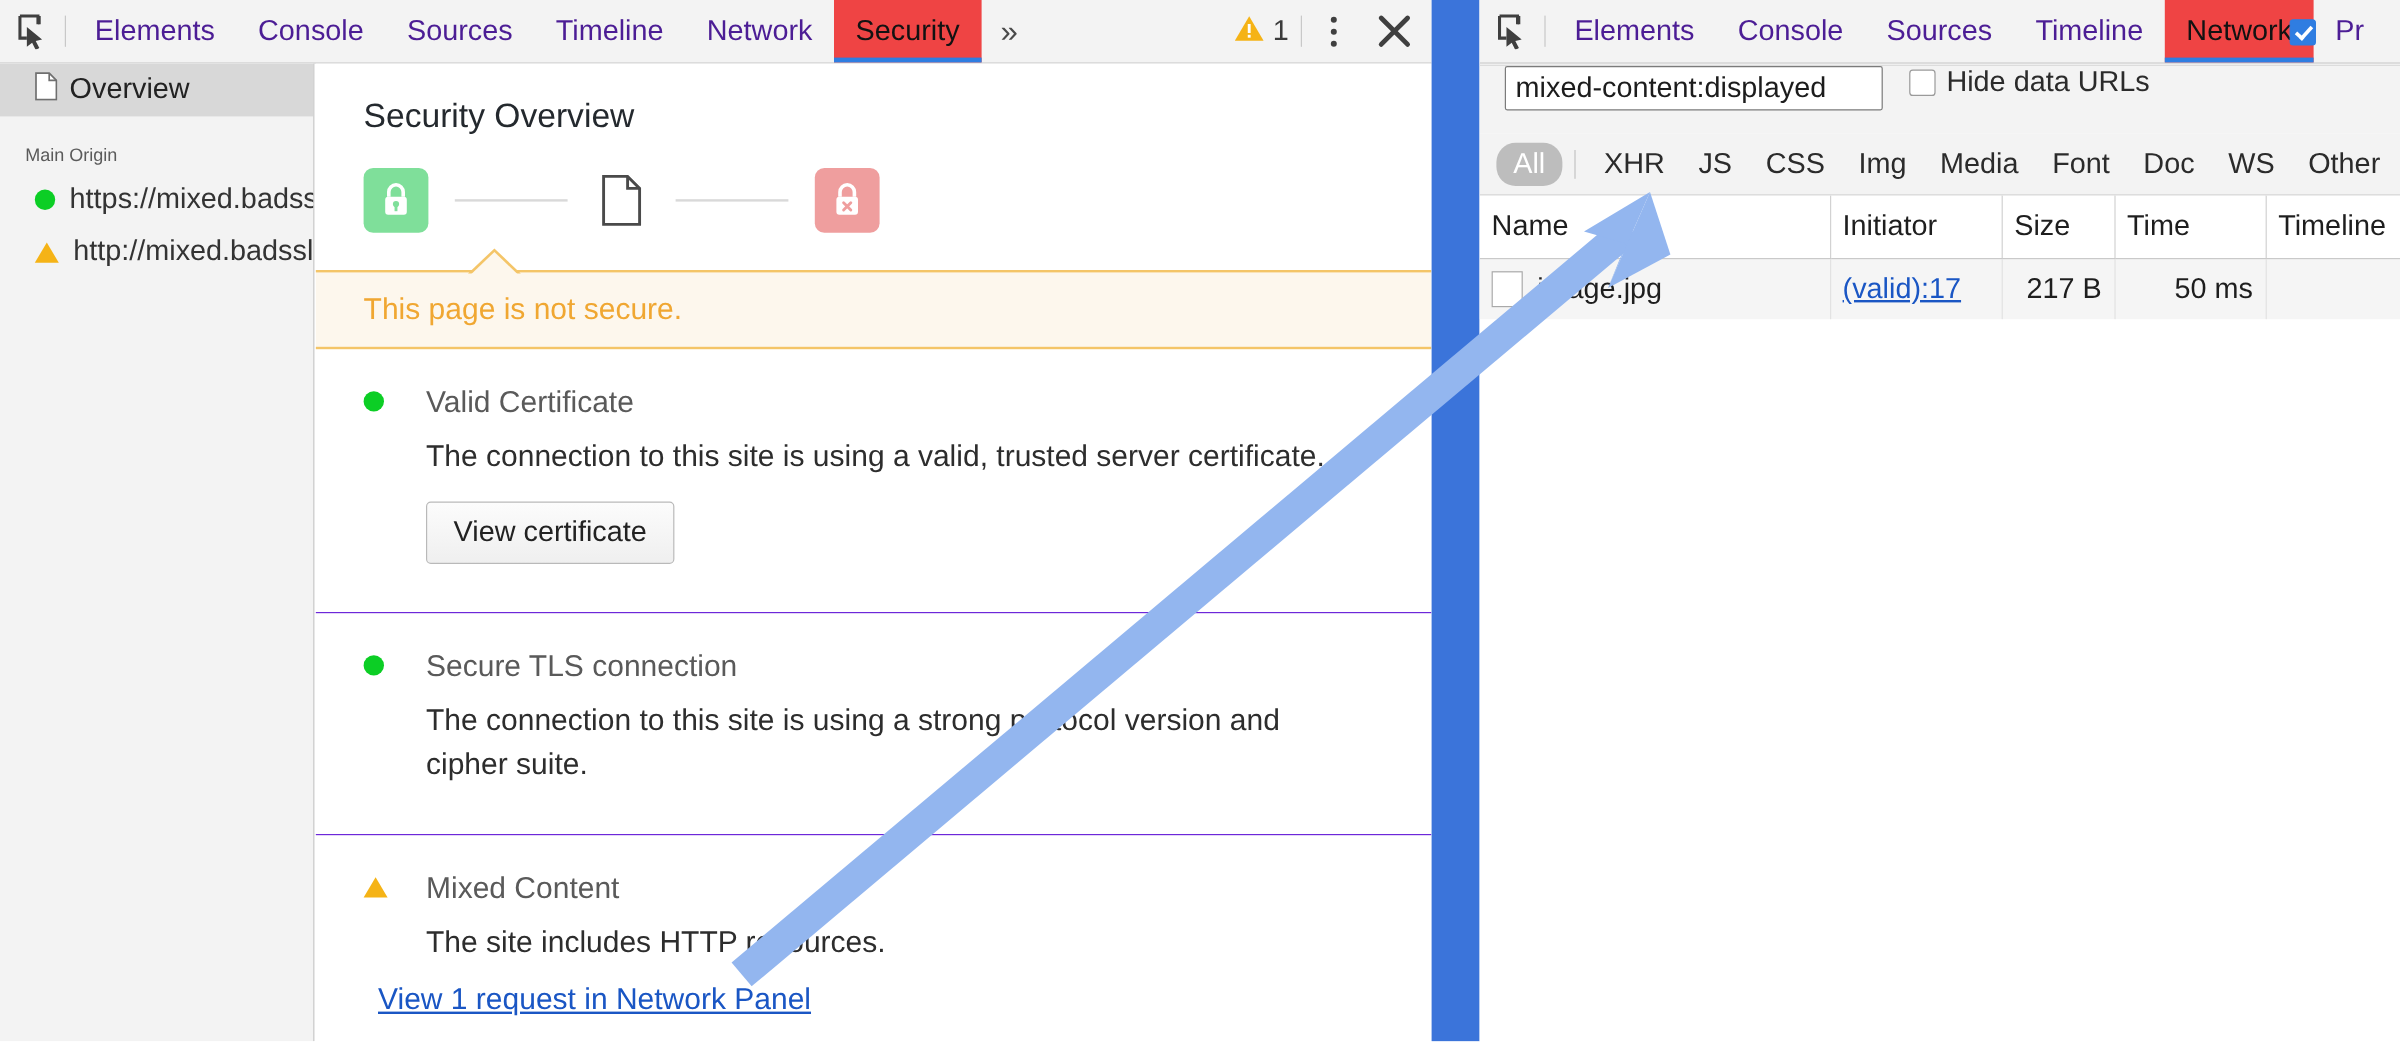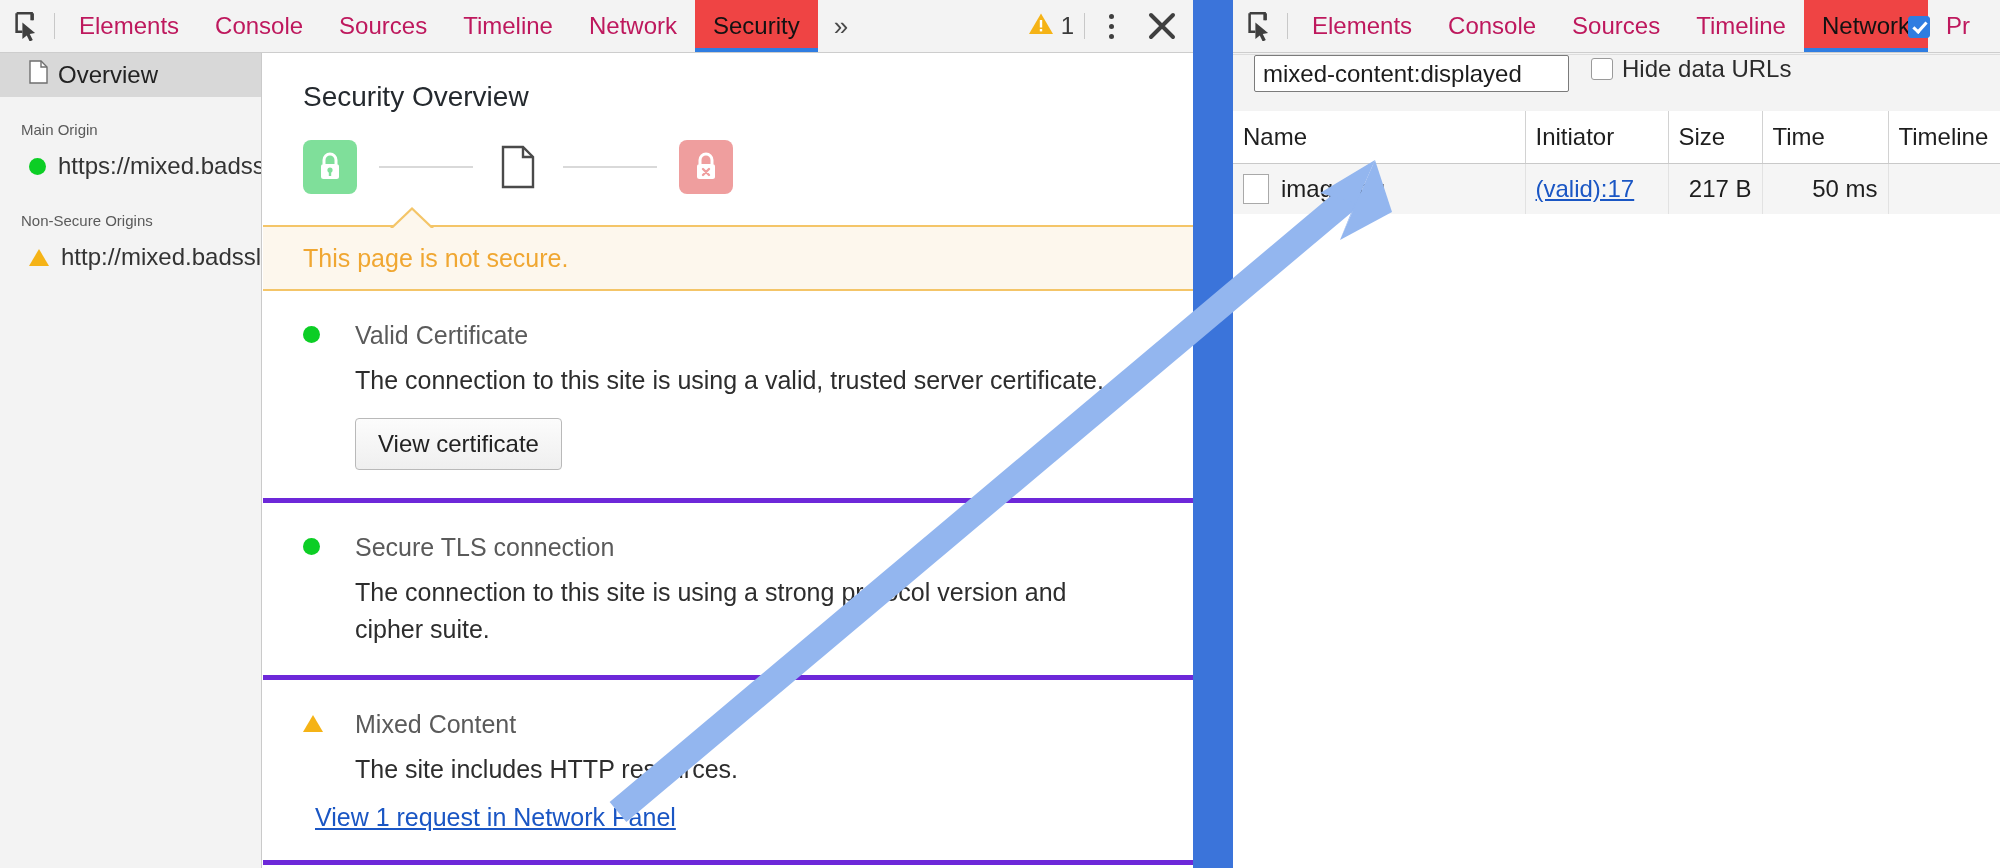--- a/index.html
+++ b/index.html
@@ -16,21 +16,21 @@
 
   .dt-tabbar{
     position:absolute;left:0;top:0;width:100%;height:53px;
     background:#f3f3f3;border-bottom:1px solid #cdcdcd;
     display:flex;align-items:center;box-sizing:border-box;
   }
   .inspect-btn{width:54px;height:52px;display:flex;align-items:center;justify-content:center;cursor:pointer;}
   .tabbar-sep{width:1px;height:26px;background:#c8c8c8;margin:0 6px 0 0;}
   .tab{
     position:relative;height:52px;padding:0 18px;display:flex;align-items:center;
-    font-size:24px;color:#be185d;cursor:pointer;white-space:nowrap;
+    font-size:24px;color:#4c1d95;cursor:pointer;white-space:nowrap;
   }
   .tab.selected{color:#121212;background:#ef4444;}
   .tab.selected:after{content:"";position:absolute;left:0;right:0;bottom:0;height:4px;background:#2f7de1;}
   .tab-more{height:52px;padding:0 16px;display:flex;align-items:center;font-size:26px;color:#4a4a4a;cursor:pointer;}
   .tabbar-spacer{flex:1;}
   .warn-badge{display:flex;align-items:center;gap:7px;padding:0 10px;cursor:pointer;}
   .warn-badge .cnt{font-size:24px;color:#3b3b3b;}
   .dots-btn{width:40px;height:52px;display:flex;flex-direction:column;align-items:center;justify-content:center;gap:5px;cursor:pointer;}
   .dots-btn i{display:block;width:5px;height:5px;border-radius:50%;background:#3f3f3f;}
   .close-btn{width:62px;height:52px;display:flex;align-items:center;justify-content:center;cursor:pointer;}
@@ -68,21 +68,21 @@
     height:66px;display:flex;align-items:center;padding-left:40px;box-sizing:border-box;
   }
   .banner-text{font-size:25px;color:#f0a732;}
   .banner .notch,.banner .notch-fill{
     position:absolute;left:127px;top:-20px;width:0;height:0;
     border-left:22px solid transparent;border-right:22px solid transparent;
   }
   .banner .notch{border-bottom:21px solid #f4c568;}
   .banner .notch-fill{border-bottom:21px solid #fdf7ed;top:-17px;}
 
-  .expl{border-bottom:5px solid #6d28d9;padding:30px 0 28px 0;}
+  .expl{border-bottom:1px solid #6d28d9;padding:30px 0 40px 0;}
   .expl-head{display:flex;align-items:flex-start;gap:0;padding-left:40px;}
   .expl-icon{width:52px;display:flex;justify-content:flex-start;padding-top:5px;flex:none;}
   .expl-title{font-size:25px;color:#5a5a5a;}
   .expl-body{padding-left:92px;padding-right:32px;font-size:25px;line-height:1.45;color:#2d2d2d;margin-top:12px;max-width:760px;}
   .cert-btn{
     margin:20px 0 0 92px;padding:11px 22px;font-size:24px;color:#222;
     background:linear-gradient(#fcfcfc,#efefef);border:1px solid #b9b9b9;border-radius:4px;cursor:pointer;
     font-family:"Liberation Sans", sans-serif;
   }
   .mixed-link{
@@ -215,21 +215,20 @@
         </span>
         <span>Overview</span>
       </div>
 
       <div class="side-group">Main Origin</div>
       <div class="side-origin">
         <span class="dot-green"></span>
         <span>https://mixed.badssl.c</span>
       </div>
 
-      <div class="side-group">Non-Secure Origins</div>
       <div class="side-origin">
         <span class="tri-warn"></span>
         <span>http://mixed.badssl.co</span>
       </div>
     </div>
 
     <div id="sec-main">
       <div class="sec-title">Security Overview</div>
 
       <div class="lock-row">
@@ -388,20 +387,33 @@
     </div>
 
     <div class="filter-row">
       <input class="filter-input" type="text" value="mixed-content:displayed" style="">
       <label class="chk-wrap">
         <span class="chk"></span>
         <span class="chk-label">Hide data URLs</span>
       </label>
     </div>
 
+    <div class="type-row">
+      <span class="chip active">All</span>
+      <span class="chip-sep"></span>
+      <span class="chip">XHR</span>
+      <span class="chip">JS</span>
+      <span class="chip">CSS</span>
+      <span class="chip">Img</span>
+      <span class="chip">Media</span>
+      <span class="chip">Font</span>
+      <span class="chip">Doc</span>
+      <span class="chip">WS</span>
+      <span class="chip">Other</span>
+    </div>
 
     <table class="net-table">
       <colgroup>
         <col style="width:292px">
           <col style="width:143px">
           <col style="width:94px">
           <col style="width:126px">
           <col style="width:200px">
       </colgroup>
       <thead>

